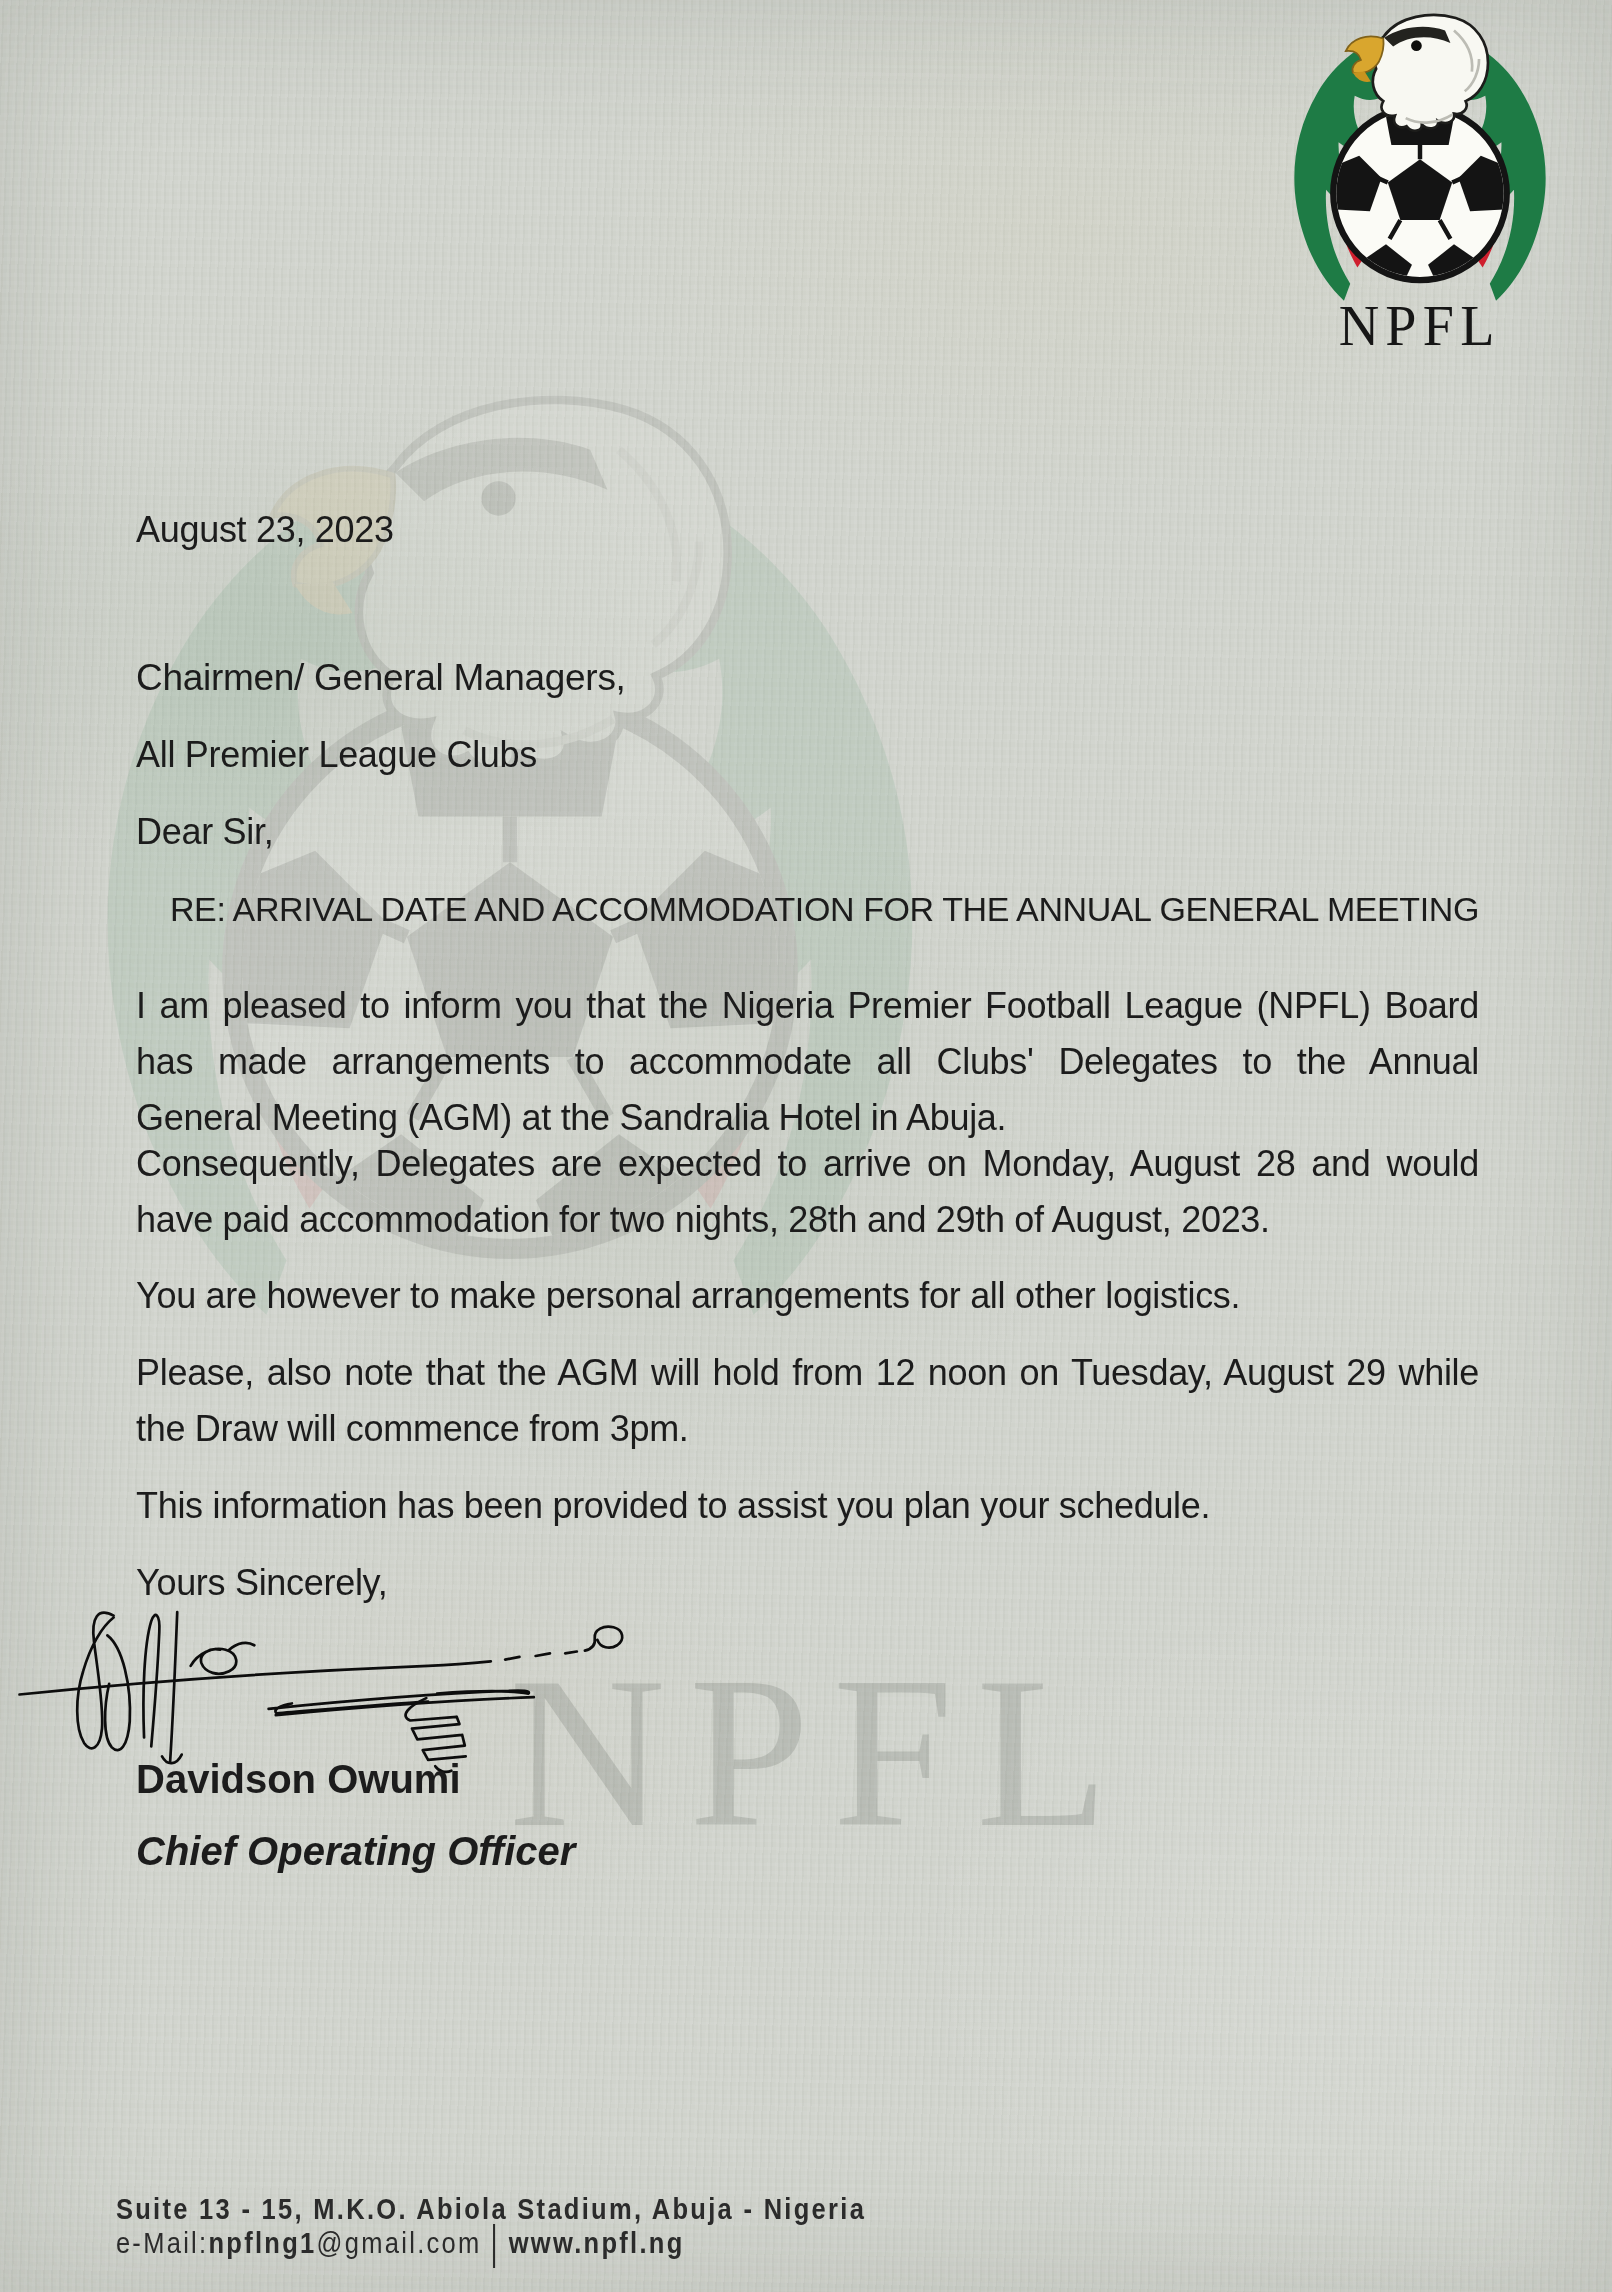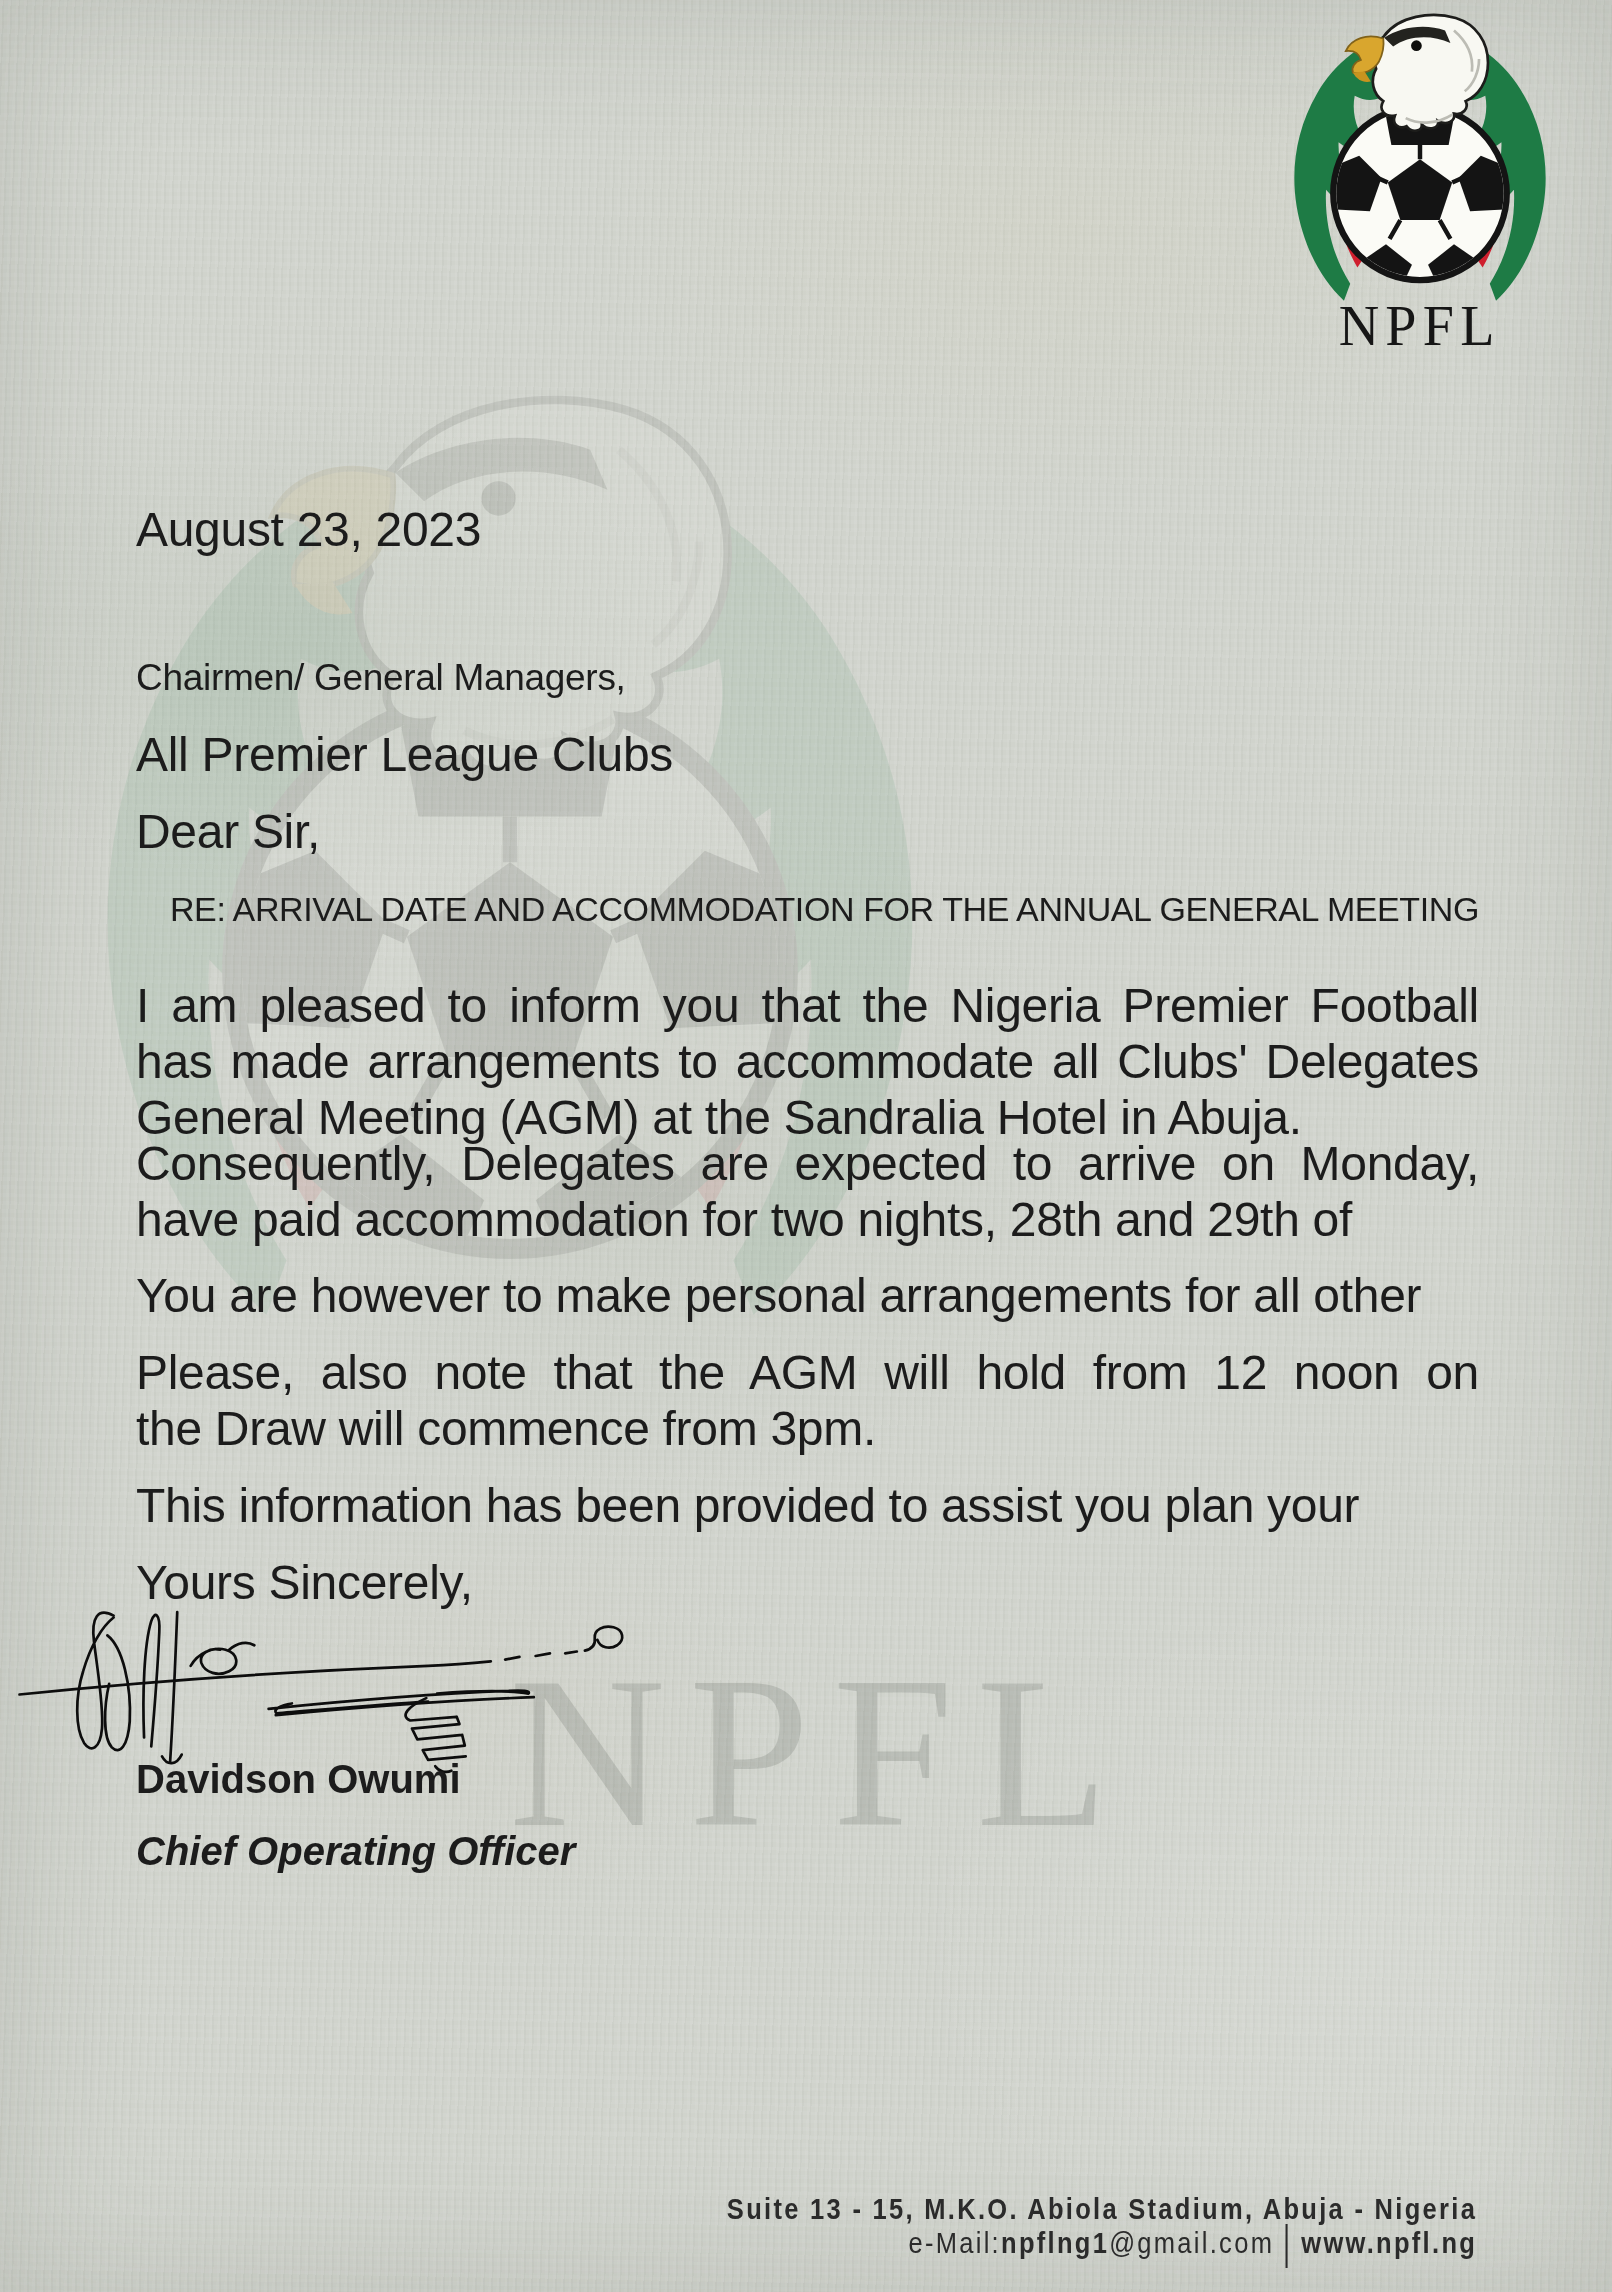--- a/index.html
+++ b/index.html
@@ -46,21 +46,21 @@
   
   .wm-crest{position:absolute;top:381px;left:-63px;width:1146px;height:951px;opacity:0.085;pointer-events:none;}
   .wm-text{
     position:absolute;top:1644px;left:509px;
     font-family:"Liberation Serif","DejaVu Serif",serif;
     font-size:217px;letter-spacing:23px;line-height:1;
     color:rgba(48,52,46,0.15);pointer-events:none;
   }
 
   
-  .blk{position:absolute;left:136px;width:1343px;font-size:48px;letter-spacing:-0.3px;}
+  .blk{position:absolute;left:136px;width:1343px;font-size:36px;letter-spacing:-0.3px;}
   .line{height:56px;line-height:56px;white-space:nowrap;}
   .jl{height:56px;line-height:56px;text-align:justify;overflow:hidden;}
   .jl:not(.last)::after{content:"";display:inline-block;width:100%;height:0;}
   .jl.last{text-align:left;}
   .date-blk{top:502px;}
   .recip1{top:650px;font-weight:400;font-size:37px;}
   .recip2{top:727px;}
   .salut{top:804px;}
   .subject{top:881px;font-weight:400;font-size:34px;letter-spacing:-0.4px;white-space:nowrap;text-align:right;}
   .p1{top:948px;margin-top:30px;}
@@ -68,21 +68,21 @@
   .p3{top:1268px;}
   .p4{top:1345px;}
   .p5{top:1478px;}
   .closing{top:1555px;}
   .sig{position:absolute;top:1587px;left:7.2px;width:663px;height:224px;}
   .sig path{stroke:#0d0d0d;stroke-width:3;fill:none;stroke-linecap:round;stroke-linejoin:round;}
   .sname{top:1751px;font-weight:700;font-size:40px;letter-spacing:0;}
   .stitle{top:1823px;font-weight:700;font-style:italic;font-size:40px;letter-spacing:0;}
 
   
-  .footer{position:absolute;top:2192px;left:0;width:1545px;text-align:right;color:#2b2b2b;margin-left:48px;}
+  .footer{position:absolute;top:2192px;left:0;width:1545px;text-align:left;color:#2b2b2b;}
   .f1,.f2{font-size:30px;letter-spacing:2.7px;line-height:34px;transform:scaleX(0.85);transform-origin:50% 50%;white-space:nowrap;}
   .f1{font-weight:700;}
   .f2 .fb{font-weight:700;}
   .f2 .sep{display:inline-block;transform:scaleY(1.55);font-weight:400;margin:0 10.7px;}
 </style>
 </head>
 <body>
 
 <div id="page">
   <div class="texture"></div>

